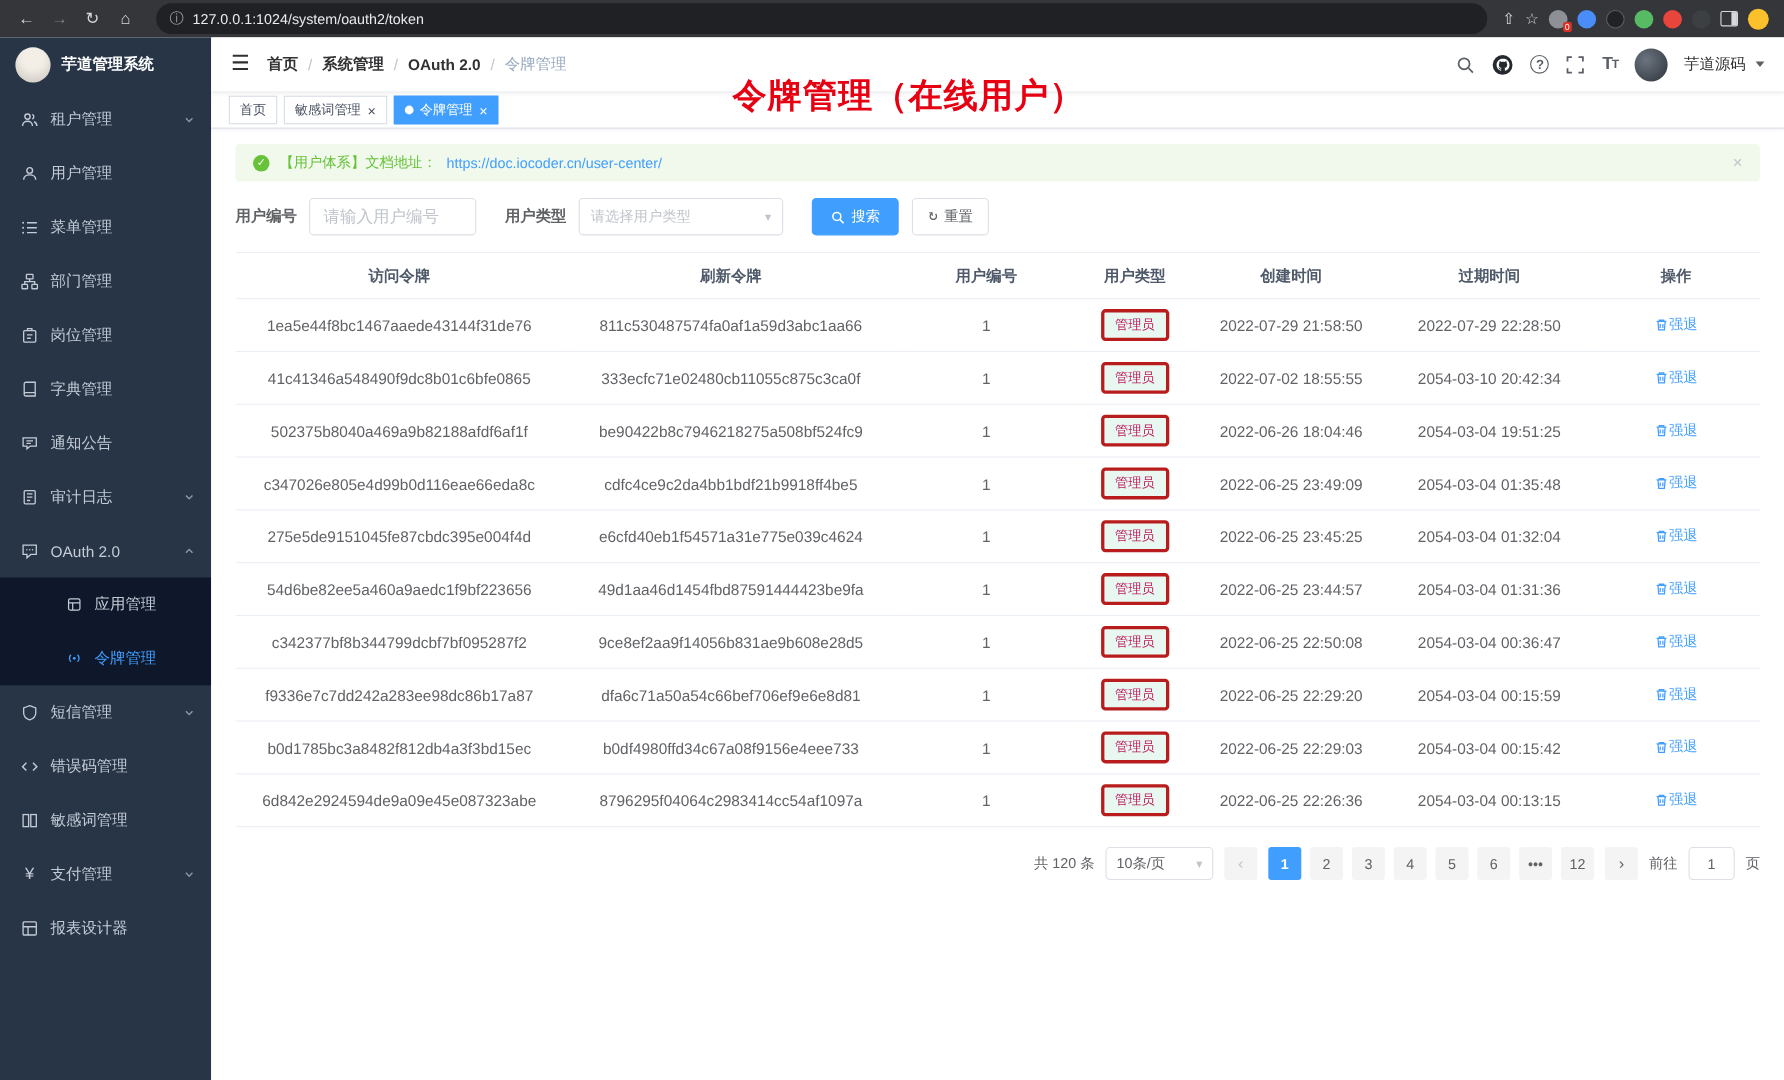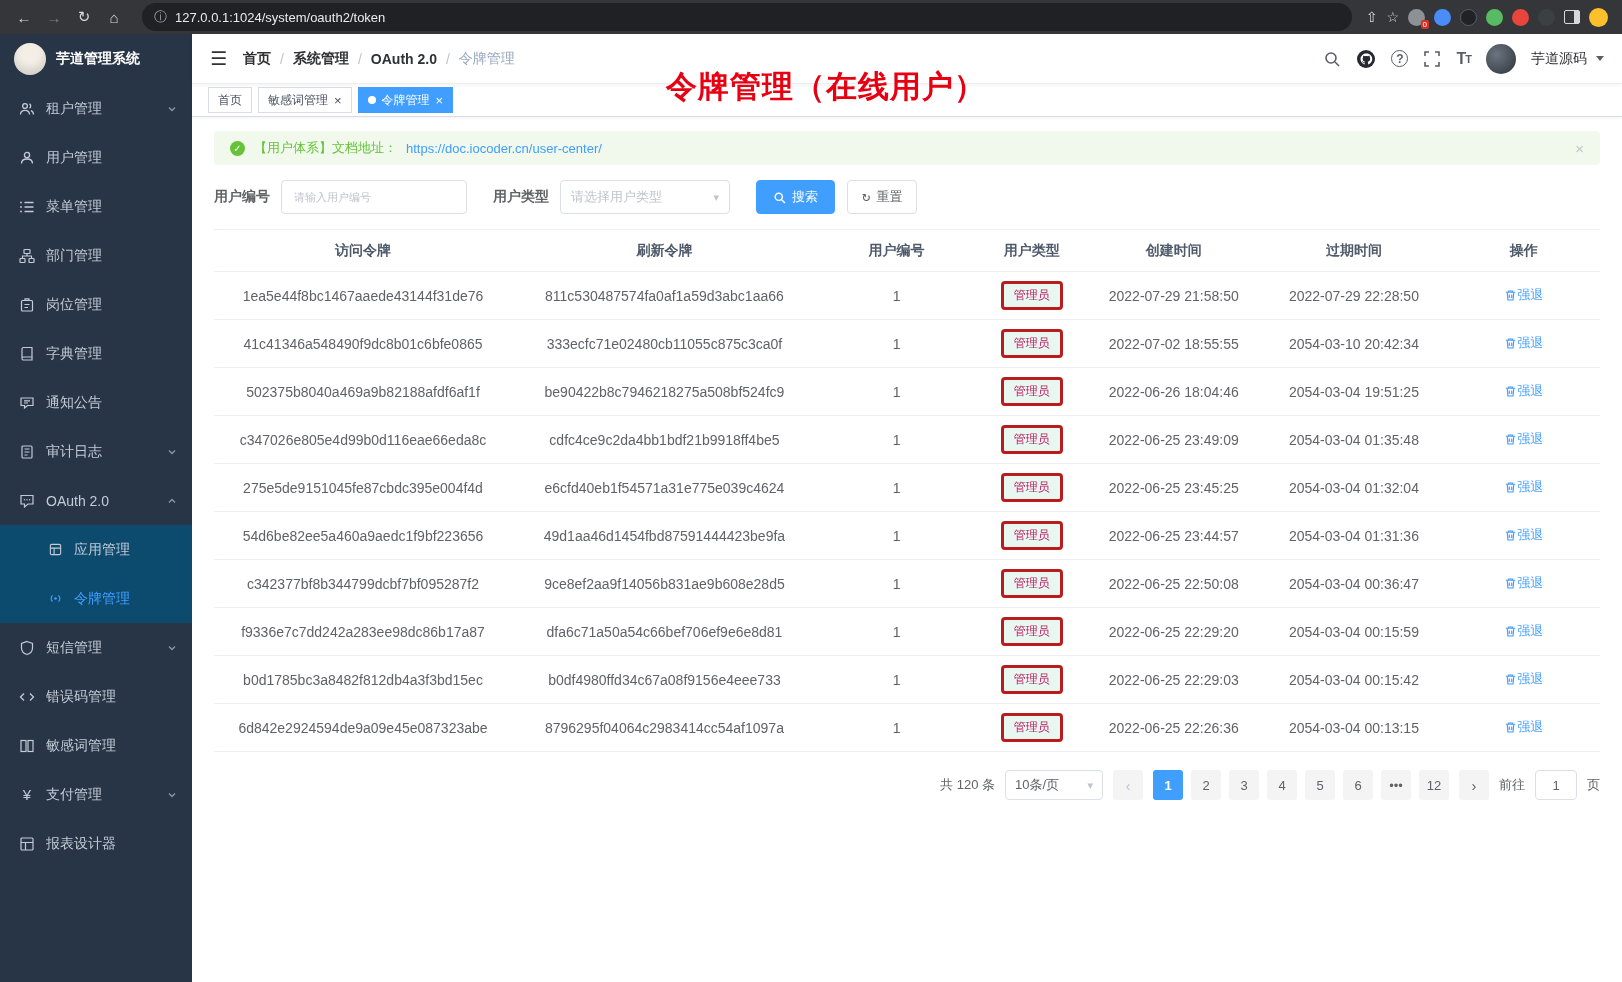--- a/index.html
+++ b/index.html
@@ -37,21 +37,21 @@
   .logo-row { height:50px; display:flex; align-items:center; gap:10px; padding:0 14px; }
   .logo-avatar { width:32px; height:32px; border-radius:50%; background:#f3eee6;
     box-shadow:inset 0 -6px 8px rgba(0,0,0,.12); }
   .logo-title { color:#fff; font-size:14px; font-weight:bold; white-space:nowrap; }
   .menu { font-size:14px; }
   .menu-item { height:49px; display:flex; align-items:center; gap:11px; padding:0 14px 0 19px; cursor:pointer; }
   .menu-item .mi-icon { width:16px; height:16px; display:flex; align-items:center; justify-content:center; flex-shrink:0; }
   .menu-item .mi-label { flex:1; white-space:nowrap; }
   .menu-item .chev { color:#8a97a8; display:flex; }
   .chev.up svg { transform:rotate(180deg); }
-  .submenu { background:#0c4a6e; }
+  .submenu { background:#0f172a;padding-left:12px; }
   .submenu .menu-item { height:49px; padding-left:47px; }
   .menu-item.active { color:#409eff; }
   .yen-glyph { font-size:15px; line-height:1; }
 
   
   .main { flex:1; display:flex; flex-direction:column; min-width:0; background:#fff; }
 
   .navbar { height:50px; display:flex; align-items:center; padding:0 18px;
     border-bottom:1px solid #eef0f3; box-shadow:0 1px 4px rgba(0,21,41,.06); }
   .hamburger { font-size:19px; color:#303133; margin-right:16px; cursor:pointer; line-height:1; }
@@ -86,24 +86,24 @@
     display:flex; align-items:center; gap:9px; font-size:13px; color:#67c23a; margin-bottom:15px; }
   .check-i { width:15px; height:15px; border-radius:50%; background:#67c23a; color:#fff;
     display:flex; align-items:center; justify-content:center; font-size:10px; flex-shrink:0; }
   .alert .doc-link { color:#409eff; text-decoration:none; cursor:pointer; }
   .alert-close { margin-left:auto; color:#c0c4cc; font-size:15px; cursor:pointer; }
 
   
   .filter-row { display:flex; align-items:center; margin-bottom:15px; font-size:14px; }
   .f-group { display:flex; align-items:center; gap:11px; margin-right:26px; }
   .f-label { font-weight:bold; color:#606266; white-space:nowrap; }
-  .input { width:186px; height:34px; border:1px solid #dcdfe6; border-radius:4px; padding:16px 12px;
-    font-size:11px; color:#606266; outline:none; font-family:inherit; }
+  .input { width:152px; height:34px; border:1px solid #dcdfe6; border-radius:4px; padding:16px 12px;
+    font-size:15px; color:#606266; outline:none; font-family:inherit; }
   .input::placeholder { color:#c0c4cc; }
-  .select { width:170px; height:34px; border:1px solid #dcdfe6; border-radius:4px; background:#fff;
+  .select { width:186px; height:34px; border:1px solid #dcdfe6; border-radius:4px; background:#fff;
     display:flex; align-items:center; justify-content:space-between; padding:0 10px; cursor:pointer; }
   .select .sel-text { color:#c0c4cc; font-size:13px; }
   .sel-caret { color:#c0c4cc; font-size:11px; }
   .btn { height:34px; border-radius:4px; font-size:13px; display:inline-flex; align-items:center;
     gap:6px; cursor:pointer; font-family:Liberation Mono, monospace; }
   .btn-primary { background:#409eff; border:1px solid #409eff; color:#fff; padding:0 16px; margin-right:12px; }
   .btn-plain { background:#fff; border:1px solid #dcdfe6; color:#606266; padding:0 14px; }
   .ref-ic { font-size:14px; line-height:1; }
 
   

